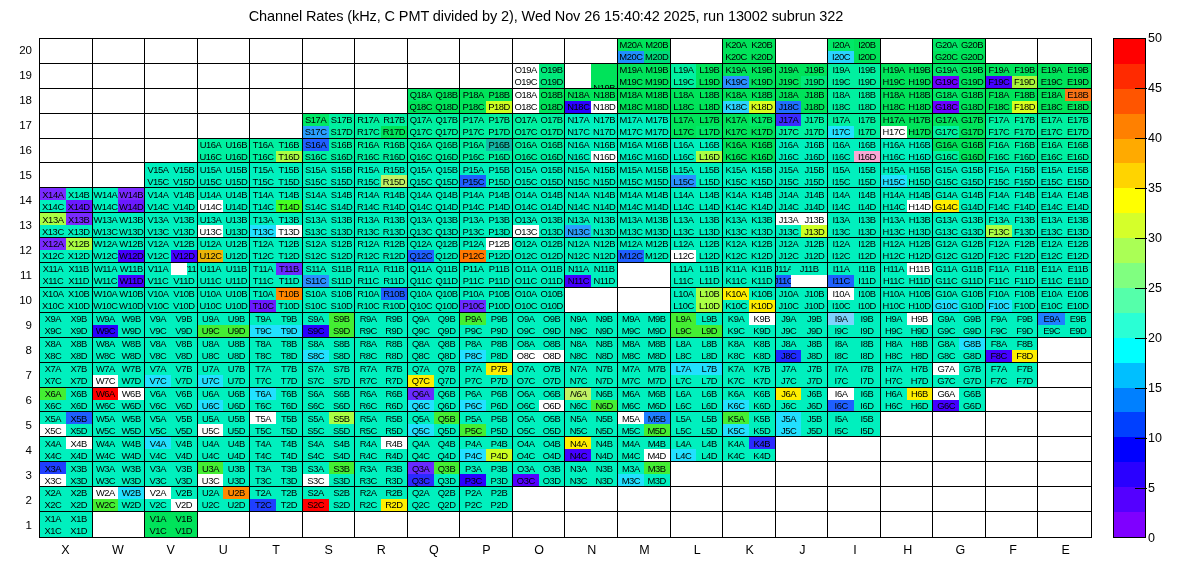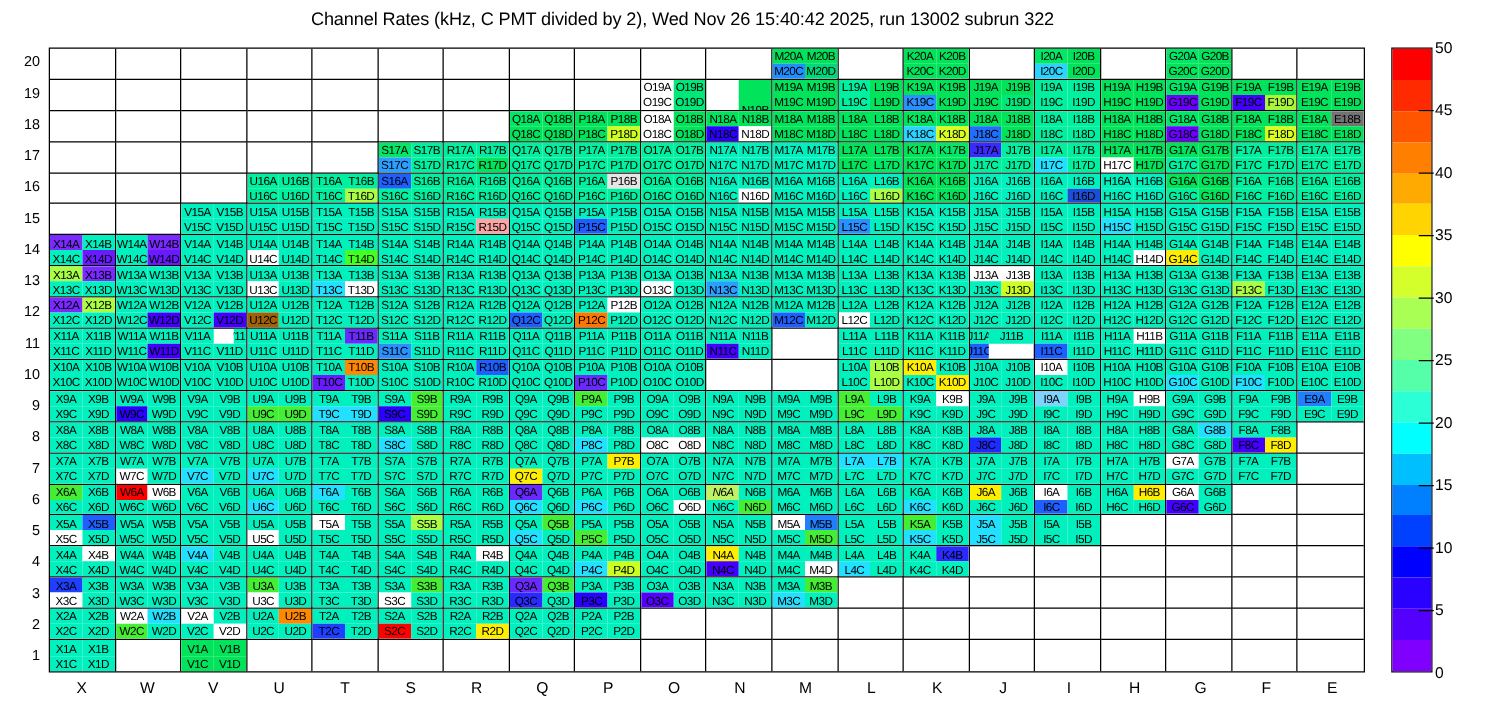--- a/index.html
+++ b/index.html
@@ -241,21 +241,21 @@
         <div class="sub" style="background: rgb(0, 227, 90);">G18D</div>
       </div>
       <div class="mod">
         <div class="sub" style="background: rgb(0, 227, 90);">F18A</div>
         <div class="sub" style="background: rgb(0, 227, 90);">F18B</div>
         <div class="sub" style="background: rgb(0, 227, 90);">F18C</div>
         <div class="sub" style="background: rgb(216, 255, 30);">F18D</div>
       </div>
       <div class="mod lastcol">
         <div class="sub" style="background: rgb(0, 227, 90);">E18A</div>
-        <div class="sub" style="background: #737373;">E18B</div>
+        <div class="sub" style="background: #f97316;">E18B</div>
         <div class="sub" style="background: rgb(0, 227, 90);">E18C</div>
         <div class="sub" style="background: rgb(0, 227, 90);">E18D</div>
       </div>
       <div class="mod"></div>
       <div class="mod"></div>
       <div class="mod"></div>
       <div class="mod"></div>
       <div class="mod"></div>
       <div class="mod">
         <div class="sub" style="background: rgb(0, 232, 102);">S17A</div>
@@ -375,21 +375,21 @@
         <div class="sub" style="background: rgb(0, 240, 160);">R16D</div>
       </div>
       <div class="mod">
         <div class="sub" style="background: rgb(0, 240, 160);">Q16A</div>
         <div class="sub" style="background: rgb(0, 240, 160);">Q16B</div>
         <div class="sub" style="background: rgb(0, 240, 160);">Q16C</div>
         <div class="sub" style="background: rgb(0, 240, 160);">Q16D</div>
       </div>
       <div class="mod">
         <div class="sub" style="background: rgb(0, 240, 160);">P16A</div>
-        <div class="sub" style="background: #e5e5e5;">P16B</div>
+        <div class="sub" style="background: #14b8a6;">P16B</div>
         <div class="sub" style="background: rgb(0, 240, 160);">P16C</div>
         <div class="sub" style="background: rgb(0, 240, 160);">P16D</div>
       </div>
       <div class="mod">
         <div class="sub" style="background: rgb(0, 240, 160);">O16A</div>
         <div class="sub" style="background: rgb(0, 240, 160);">O16B</div>
         <div class="sub" style="background: rgb(0, 240, 160);">O16C</div>
         <div class="sub" style="background: rgb(0, 240, 160);">O16D</div>
       </div>
       <div class="mod">
@@ -419,21 +419,21 @@
       <div class="mod">
         <div class="sub" style="background: rgb(0, 240, 190);">J16A</div>
         <div class="sub" style="background: rgb(0, 240, 190);">J16B</div>
         <div class="sub" style="background: rgb(0, 240, 190);">J16C</div>
         <div class="sub" style="background: rgb(0, 240, 190);">J16D</div>
       </div>
       <div class="mod">
         <div class="sub" style="background: rgb(0, 240, 190);">I16A</div>
         <div class="sub" style="background: rgb(0, 240, 190);">I16B</div>
         <div class="sub" style="background: rgb(0, 240, 190);">I16C</div>
-        <div class="sub" style="background: #1d4ed8;">I16D</div>
+        <div class="sub" style="background: #f9a8d4;">I16D</div>
       </div>
       <div class="mod">
         <div class="sub" style="background: rgb(0, 240, 190);">H16A</div>
         <div class="sub" style="background: rgb(0, 240, 190);">H16B</div>
         <div class="sub" style="background: rgb(0, 240, 190);">H16C</div>
         <div class="sub" style="background: rgb(0, 240, 190);">H16D</div>
       </div>
       <div class="mod">
         <div class="sub" style="background: rgb(0, 227, 90);">G16A</div>
         <div class="sub" style="background: rgb(0, 227, 90);">G16B</div>
@@ -475,21 +475,21 @@
       <div class="mod">
         <div class="sub" style="background: rgb(0, 240, 190);">S15A</div>
         <div class="sub" style="background: rgb(0, 240, 190);">S15B</div>
         <div class="sub" style="background: rgb(0, 240, 190);">S15C</div>
         <div class="sub" style="background: rgb(0, 240, 190);">S15D</div>
       </div>
       <div class="mod">
         <div class="sub" style="background: rgb(0, 240, 190);">R15A</div>
         <div class="sub" style="background: rgb(0, 240, 190);">R15B</div>
         <div class="sub" style="background: rgb(0, 240, 190);">R15C</div>
-        <div class="sub" style="background: #fca5a5;">R15D</div>
+        <div class="sub" style="background: #bef264;">R15D</div>
       </div>
       <div class="mod">
         <div class="sub" style="background: rgb(0, 240, 190);">Q15A</div>
         <div class="sub" style="background: rgb(0, 240, 190);">Q15B</div>
         <div class="sub" style="background: rgb(0, 240, 190);">Q15C</div>
         <div class="sub" style="background: rgb(0, 240, 190);">Q15D</div>
       </div>
       <div class="mod">
         <div class="sub" style="background: rgb(0, 240, 190);">P15A</div>
         <div class="sub" style="background: rgb(0, 240, 190);">P15B</div>
@@ -816,21 +816,21 @@
       </div>
       <div class="mod">
         <div class="sub" style="background: rgb(0, 240, 190);">V12A</div>
         <div class="sub" style="background: rgb(0, 240, 190);">V12B</div>
         <div class="sub" style="background: rgb(0, 240, 190);">V12C</div>
         <div class="sub" style="background: rgb(68, 0, 255);">V12D</div>
       </div>
       <div class="mod">
         <div class="sub" style="background: rgb(0, 240, 190);">U12A</div>
         <div class="sub" style="background: rgb(0, 240, 190);">U12B</div>
-        <div class="sub" style="background: #a16207; text-align: center;">U12C</div>
+        <div class="sub" style="background: #eab308; text-align: center;">U12C</div>
         <div class="sub" style="background: rgb(0, 240, 190);">U12D</div>
       </div>
       <div class="mod">
         <div class="sub" style="background: rgb(0, 240, 190);">T12A</div>
         <div class="sub" style="background: rgb(0, 240, 190);">T12B</div>
         <div class="sub" style="background: rgb(0, 240, 190);">T12C</div>
         <div class="sub" style="background: rgb(0, 240, 190);">T12D</div>
       </div>
       <div class="mod">
         <div class="sub" style="background: rgb(0, 240, 190);">S12A</div>

